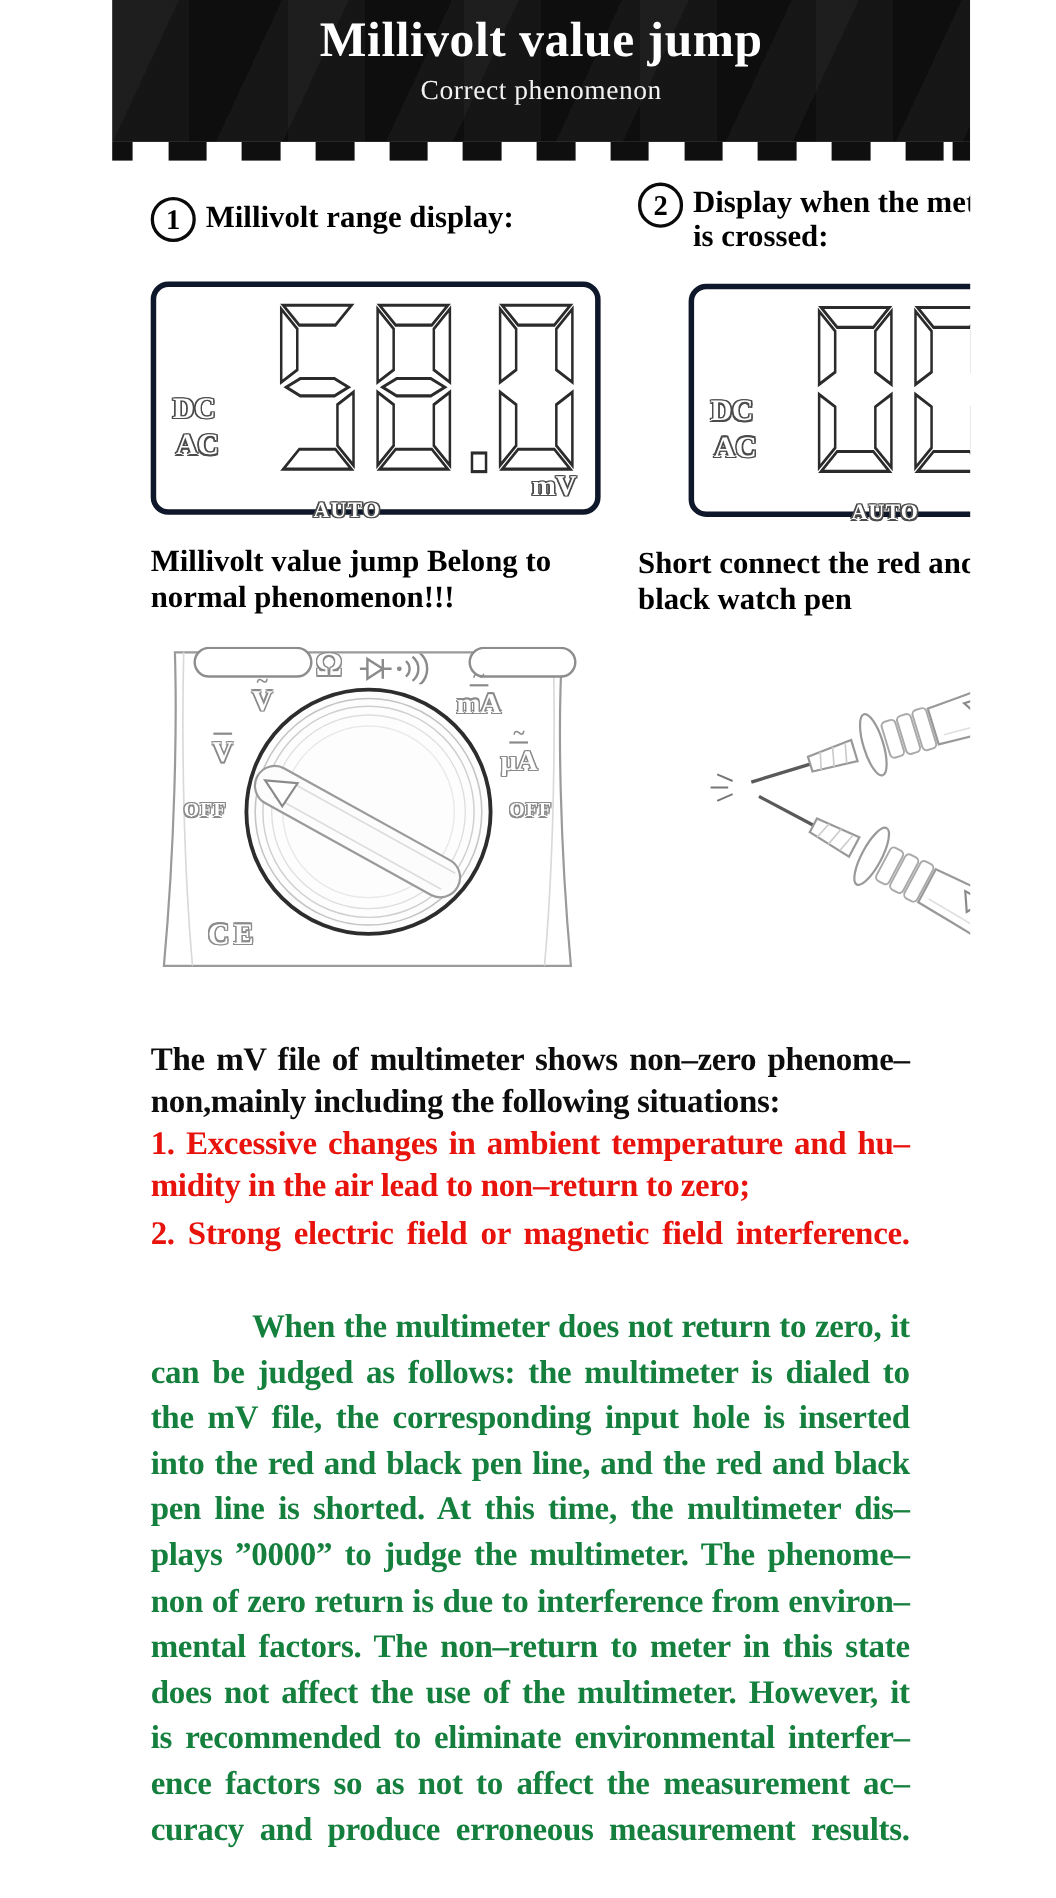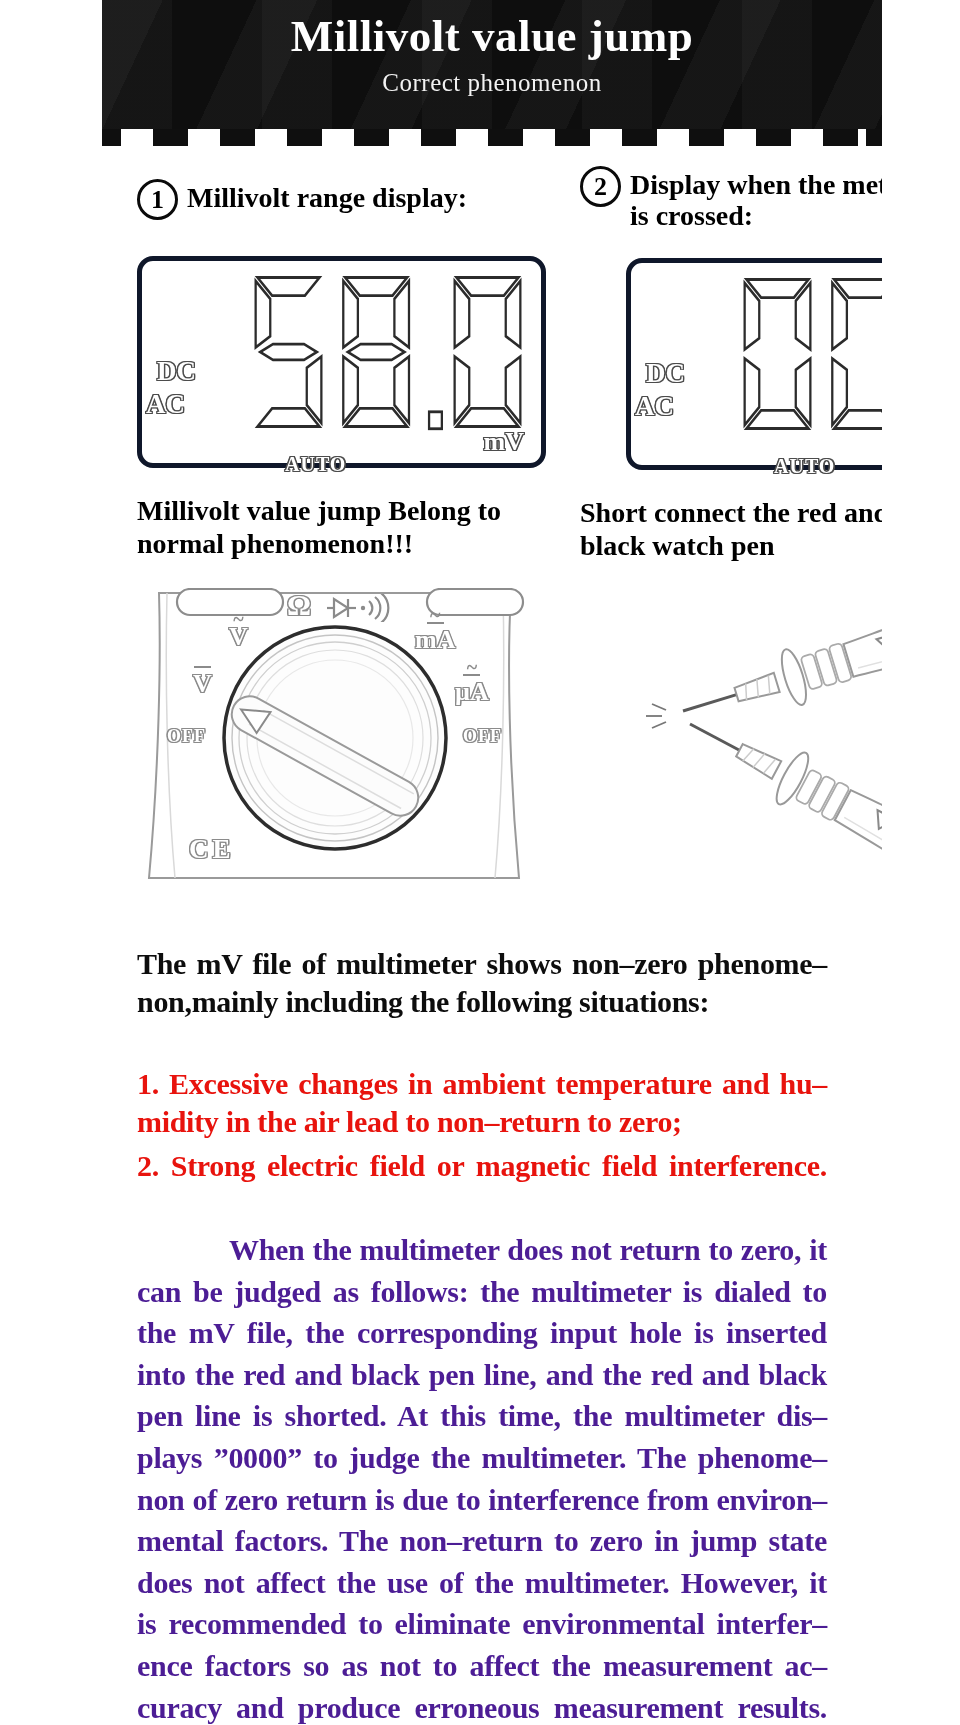--- a/index.html
+++ b/index.html
@@ -35,21 +35,21 @@
   .lcd{position:relative;height:202px;border:5px solid #0f172a;border-radius:16px;background:#fff;}
   .col-l .lcd{margin-top:36px;width:399px;}
   .col-r .lcd{margin-top:27px;margin-left:46px;width:404px;}
   .hollow-dark{color:#fff;font-weight:bold;
     text-shadow:-1.3px -1.3px 0 #4c4c4c,1.3px -1.3px 0 #4c4c4c,-1.3px 1.3px 0 #4c4c4c,
       1.3px 1.3px 0 #4c4c4c,-1.3px 0 0 #4c4c4c,1.3px 0 0 #4c4c4c,0 -1.3px 0 #4c4c4c,0 1.3px 0 #4c4c4c;}
   .hollow-gray{color:#fff;font-weight:bold;
     text-shadow:-1.2px -1.2px 0 #8b8b8b,1.2px -1.2px 0 #8b8b8b,-1.2px 1.2px 0 #8b8b8b,
       1.2px 1.2px 0 #8b8b8b,-1.2px 0 0 #8b8b8b,1.2px 0 0 #8b8b8b,0 -1.2px 0 #8b8b8b,0 1.2px 0 #8b8b8b;}
   .lcd .dc{position:absolute;left:15px;top:95px;font-size:27px;}
-  .lcd .ac{position:absolute;left:4px;top:128px;font-size:27px;}
+  .lcd .ac{position:absolute;left:18px;top:128px;font-size:27px;}
   .lcd .auto{position:absolute;left:143px;top:192px;font-size:20px;letter-spacing:1px;}
   .lcd .unit{position:absolute;right:17px;top:166px;font-size:26px;}
   .segs{position:absolute;left:110px;top:12px;width:272px;height:158px;}
 
   
   .cap{margin-top:26px;font-size:28px;line-height:33px;font-weight:bold;white-space:pre-line;}
   .col-r .cap{margin-top:26px;}
 
   
   .dial-wrap{position:relative;width:412px;height:293px;margin-top:28px;margin-left:-8px;}
@@ -63,25 +63,25 @@
   .probes-wrap{position:relative;width:460px;height:293px;margin-top:28px;margin-left:6px;}
   .ptxt{font-size:15px;font-weight:bold;fill:#8a8a8a;}
   .ptxt10{font-size:19px;font-weight:bold;fill:#8a8a8a;}
 
   
   .bodytxt{padding:0 55px 0 35px;}
   .jl{text-align:justify;text-align-last:justify;}
   .nl{text-align:left;}
   .intro{margin-top:62px;}
   .intro div{font-size:30px;line-height:38px;font-weight:bold;color:#0d0d0d;letter-spacing:-0.3px;}
-  .redlist{margin-top:44px;}
+  .redlist{}
   .redlist div{font-size:30px;line-height:38px;font-weight:bold;letter-spacing:-0.3px;}
   .redlist div.item2{margin-top:6px;}
   .para{margin-top:44px;}
-  .para div{font-size:30px;line-height:41.6px;font-weight:bold;color:#4c1d95;letter-spacing:-0.3px;}
+  .para div{font-size:30px;line-height:41.6px;font-weight:bold;color:#15803d;letter-spacing:-0.3px;}
   .indent{text-indent:92px;}
 </style>
 </head>
 <body>
 
 <div class="page">
 
   <header class="hdr">
     <h1>Millivolt value jump</h1>
     <div class="sub">Correct phenomenon</div>
@@ -286,20 +286,20 @@
       <div class="jl item2">2. Strong electric field or magnetic field interference.</div>
     </div>
     <div class="para">
       <div class="jl indent">When the multimeter does not return to zero, it</div>
       <div class="jl">can be judged as follows: the multimeter is dialed to</div>
       <div class="jl">the mV file, the corresponding input hole is inserted</div>
       <div class="jl">into the red and black pen line, and the red and black</div>
       <div class="jl">pen line is shorted. At this time, the multimeter dis–</div>
       <div class="jl">plays ”0000” to judge the multimeter. The phenome–</div>
       <div class="jl">non of zero return is due to interference from environ–</div>
-      <div class="jl">mental factors. The non–return to zero in jump state</div>
+      <div class="jl">mental factors. The non–return to meter in this state</div>
       <div class="jl">does not affect the use of the multimeter. However, it</div>
       <div class="jl">is recommended to eliminate environmental interfer–</div>
       <div class="jl">ence factors so as not to affect the measurement ac–</div>
       <div class="jl">curacy and produce erroneous measurement results.</div>
     </div>
   </main>
 </div>
 
 </body></html>

